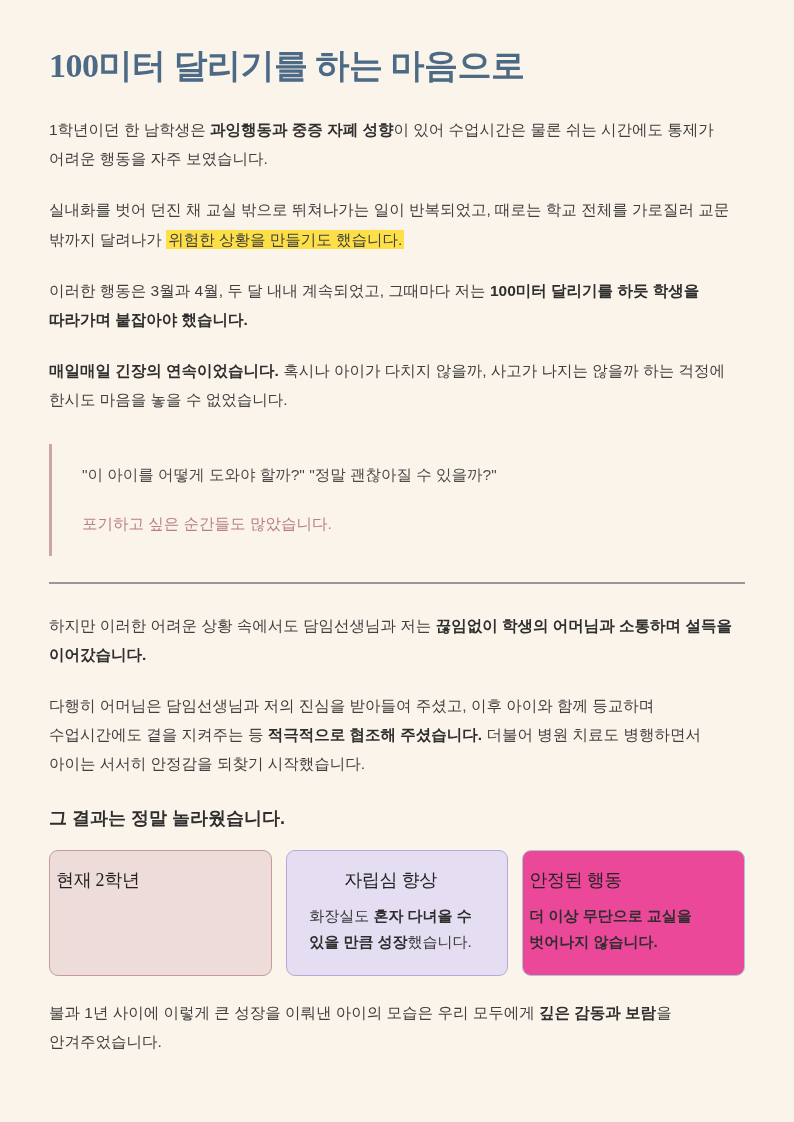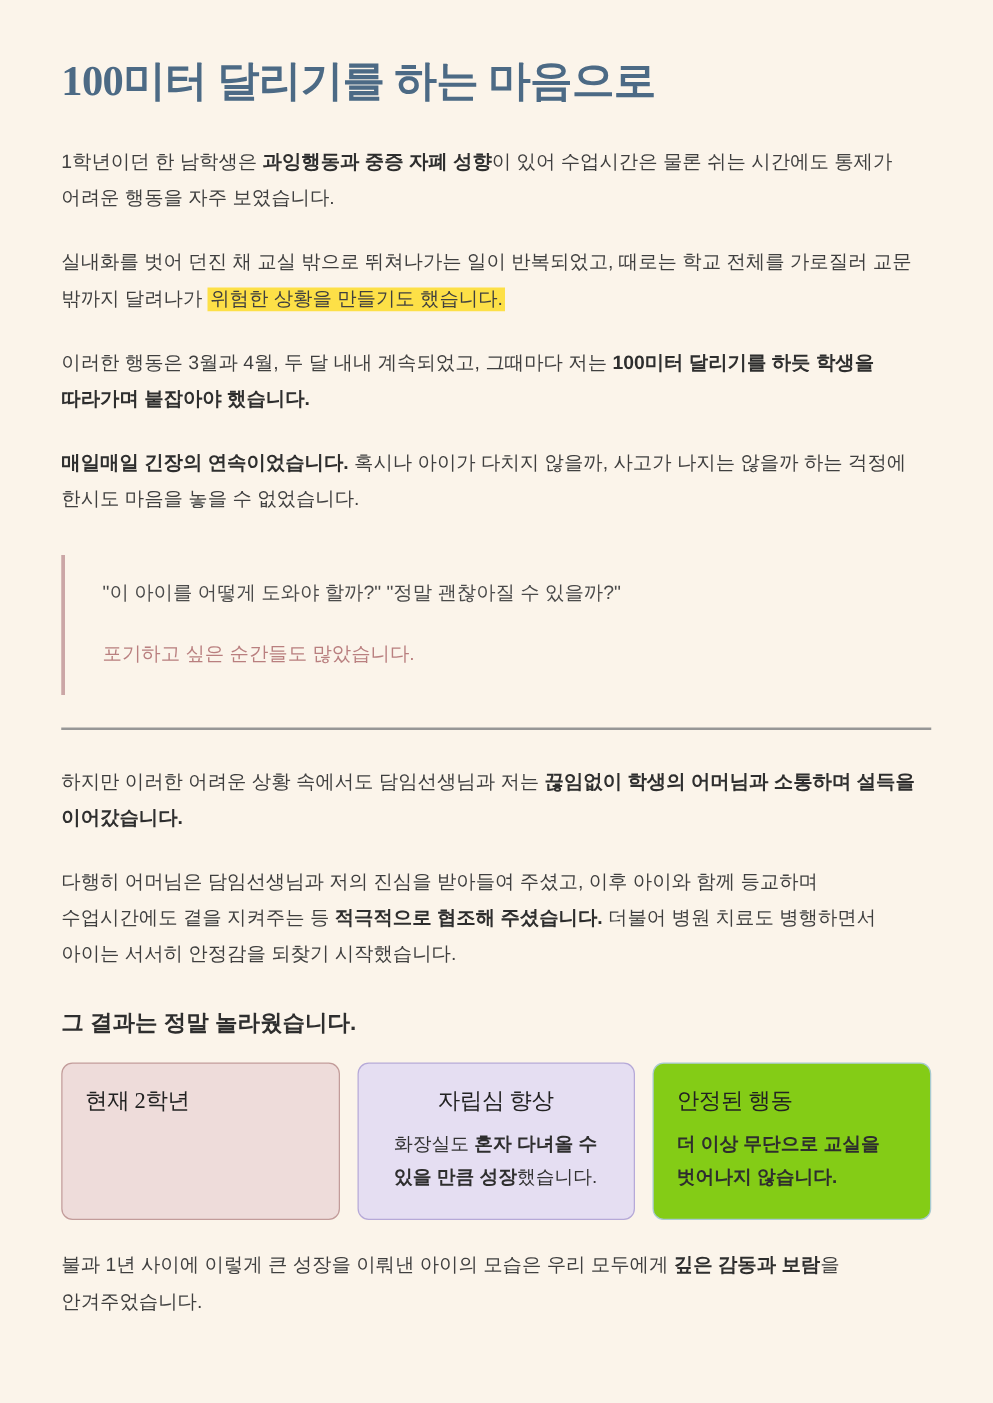--- a/index.html
+++ b/index.html
@@ -71,21 +71,21 @@
   }
   .cards-row {
     display: flex;
     gap: 14px;
     margin: 0 0 22px 0;
   }
   .card {
     flex: 1 1 0;
     border: 1px solid;
     border-radius: 9px;
-    padding: 17px 19px 19px 18px;
+    padding: 17px 19px 19px 6px;
     min-height: 103px;
   }
   .card-title {
     font-family: "Liberation Serif", "DejaVu Serif", serif;
     font-size: 18px;
     font-weight: 500;
     color: #222222;
     margin-bottom: 11px;
     letter-spacing: -0.3px;
   }
@@ -129,21 +129,21 @@
 
     <div class="card" style="background-color: rgb(238, 220, 218); border-color: rgb(194, 156, 154);">
       <div class="card-title">현재 2학년</div>
     </div>
 
     <div class="card" style="background-color: rgb(229, 222, 242); border-color: rgb(182, 169, 216); text-align: center;">
       <div class="card-title">자립심 향상</div>
       <p class="card-body"><span>화장실도 </span><strong>혼자 다녀올 수 있을 만큼 성장</strong><span>했습니다.</span></p>
     </div>
 
-    <div class="card" style="background-color: #84cc16; border-color: rgb(167, 202, 208);">
+    <div class="card" style="background-color: #ec4899; border-color: rgb(167, 202, 208);">
       <div class="card-title">안정된 행동</div>
       <p class="card-body"><span></span><strong>더 이상 무단으로 교실을 벗어나지 않습니다.</strong><span></span></p>
     </div>
 
   </div>
 
   <p class="body-para"><span>불과 1년 사이에 이렇게 큰 성장을 이뤄낸 아이의 모습은 우리 모두에게 </span><strong>깊은 감동과 보람</strong><span>을 안겨주었습니다.</span></p>
 
 </div>
 

